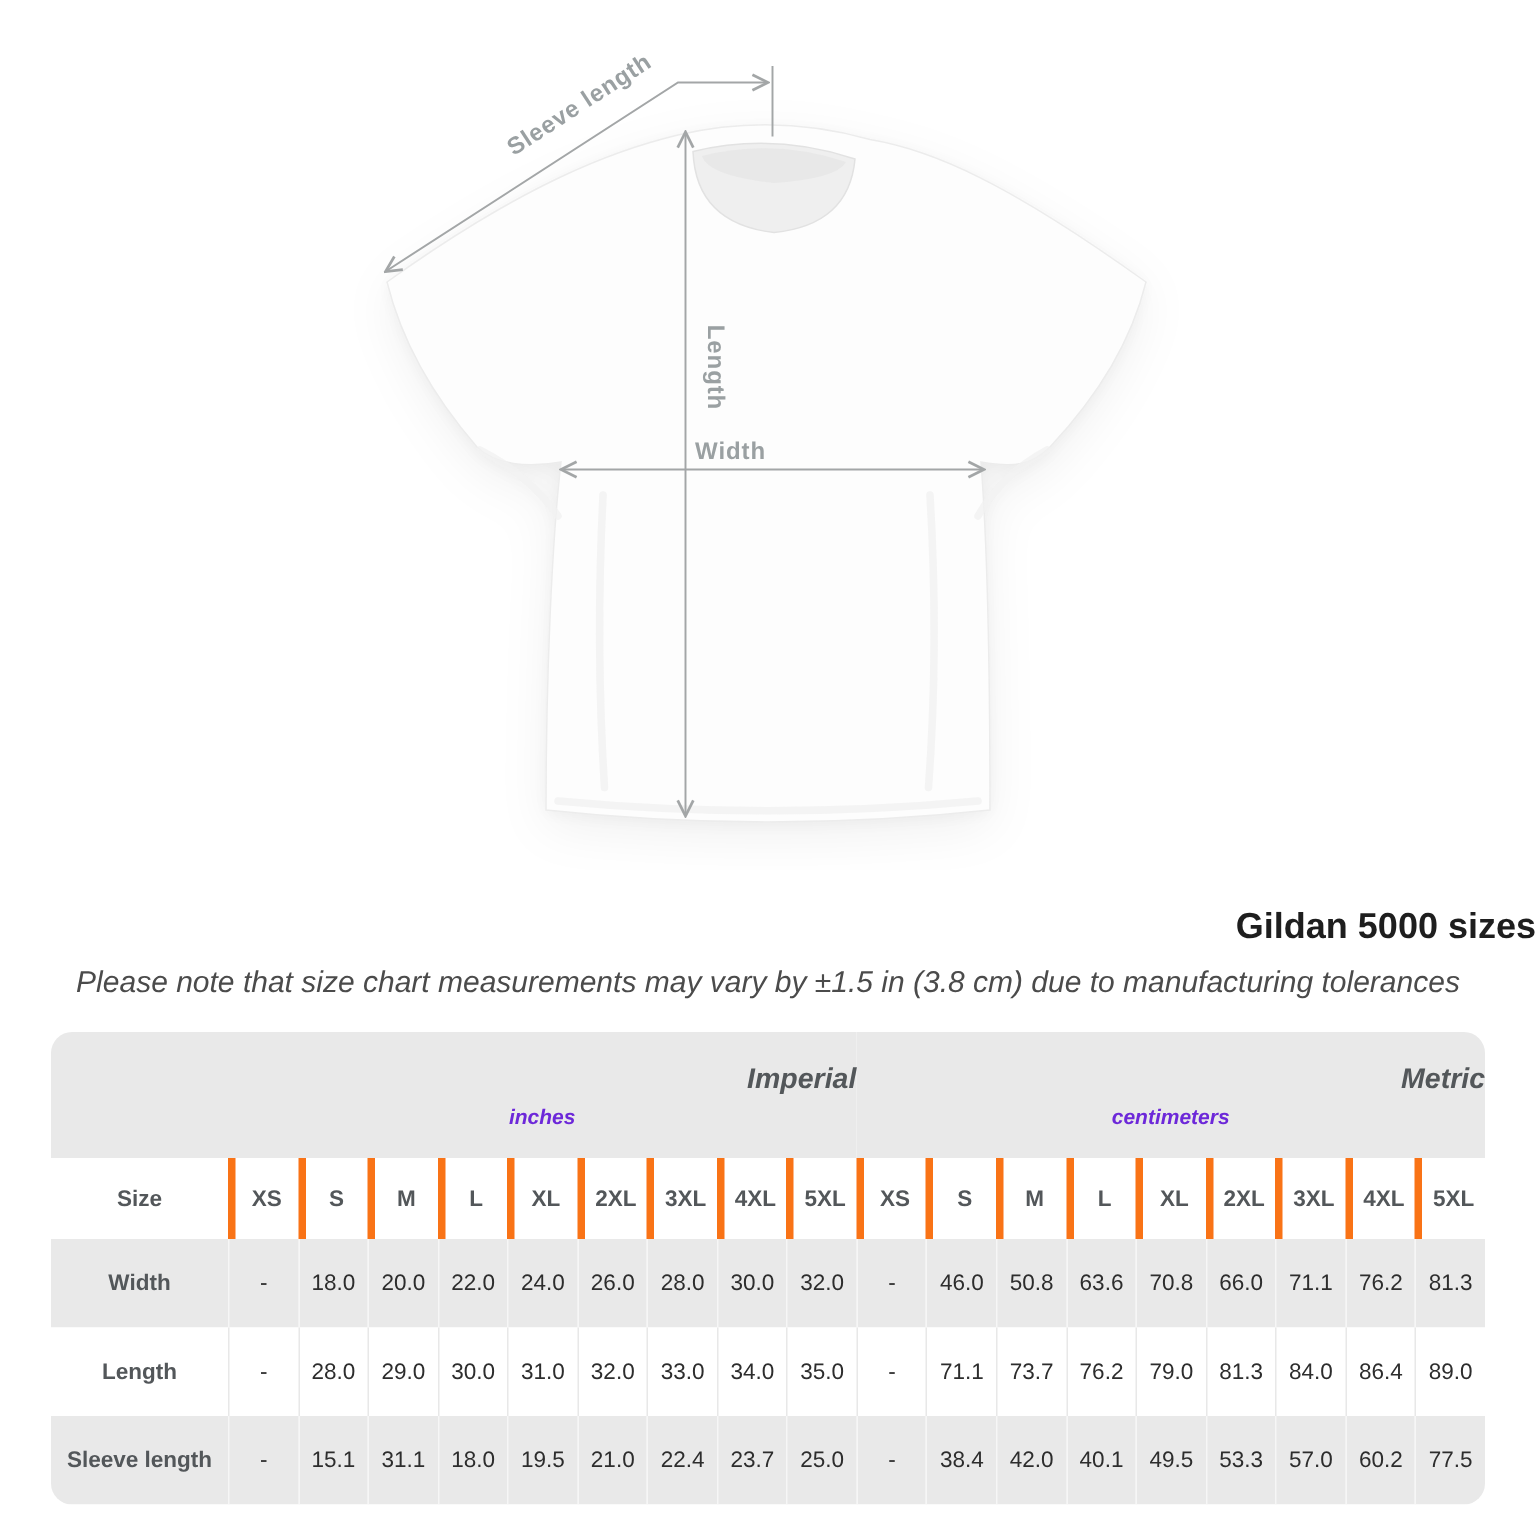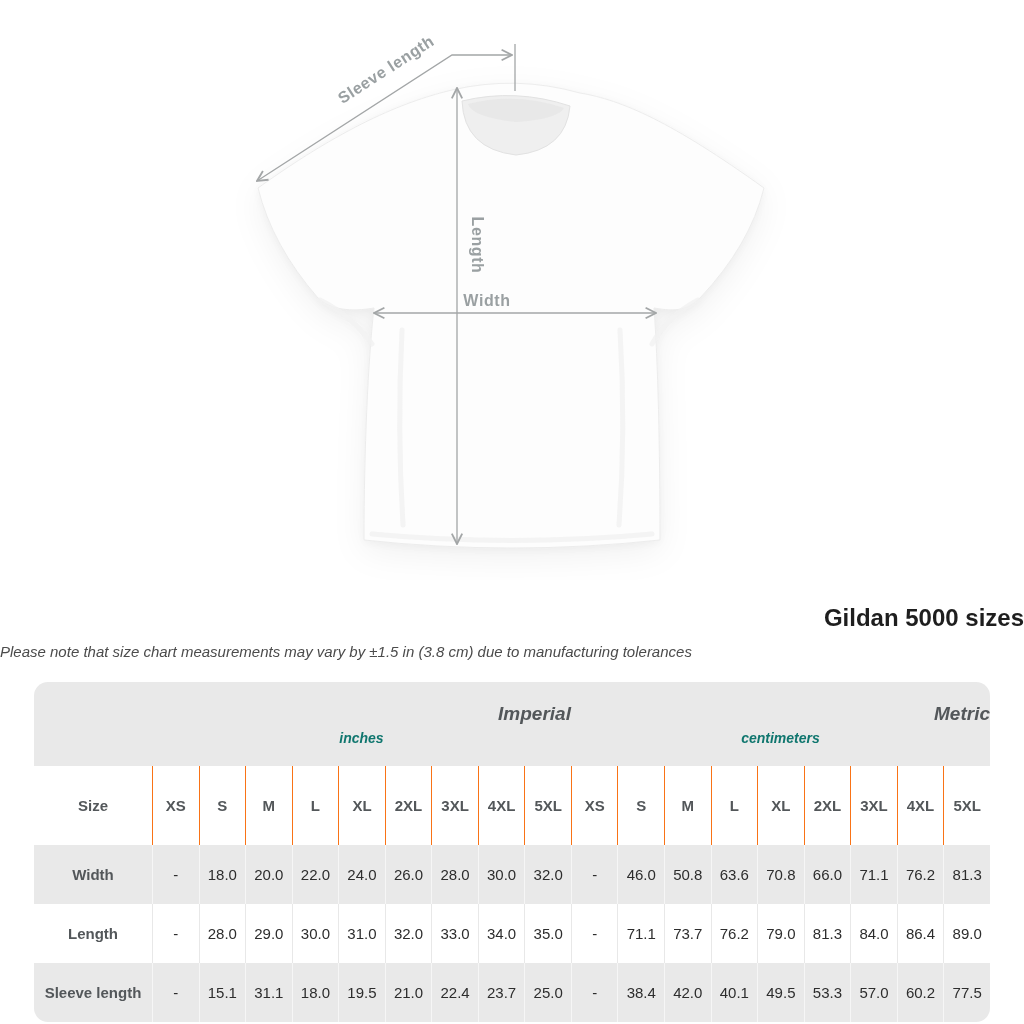--- a/index.html
+++ b/index.html
@@ -39,22 +39,22 @@
   .chart-title {
     margin: 26px 0 0 0;
     text-align: right;
     font-size: 24px;
     font-weight: 700;
     color: #1e1e1e;
     line-height: 1;
   }
   .chart-subtitle {
     margin: 13px 0 17px 0;
-    text-align: left;
-    font-size: 15px;
+    text-align: center;
+    font-size: 20px;
     font-style: italic;
     color: #4b4b4b;
     line-height: 1.2;
   }
   
   .table-wrap {
     width: 956px;
     margin: 21px auto 0 auto;
     border-radius: 14px;
     overflow: hidden;
@@ -77,31 +77,31 @@
     font-size: 19px;
     font-weight: 700;
     font-style: italic;
     color: #53575a;
     text-align: right;
   }
   .unit-sub {
     margin-top: 5px;
     font-size: 14px;
     font-style: italic;
-    color: #0f766e;
+    color: #6d28d9;
   }
   .size-row th {
     background: #ffffff;
-    height: 79px;
+    height: 54px;
     font-size: 15px;
     font-weight: 700;
     color: #53575a;
     padding: 0;
   }
-  .size-row > * + * { border-left: 1px solid #f97316; }
+  .size-row > * + * { border-left: 5px solid #f97316; }
   tbody th, tbody td {
     height: 59px;
     text-align: center;
     vertical-align: middle;
     font-size: 15px;
     padding: 0;
   }
   tbody th.row-label {
     font-weight: 700;
     color: #53575a;

